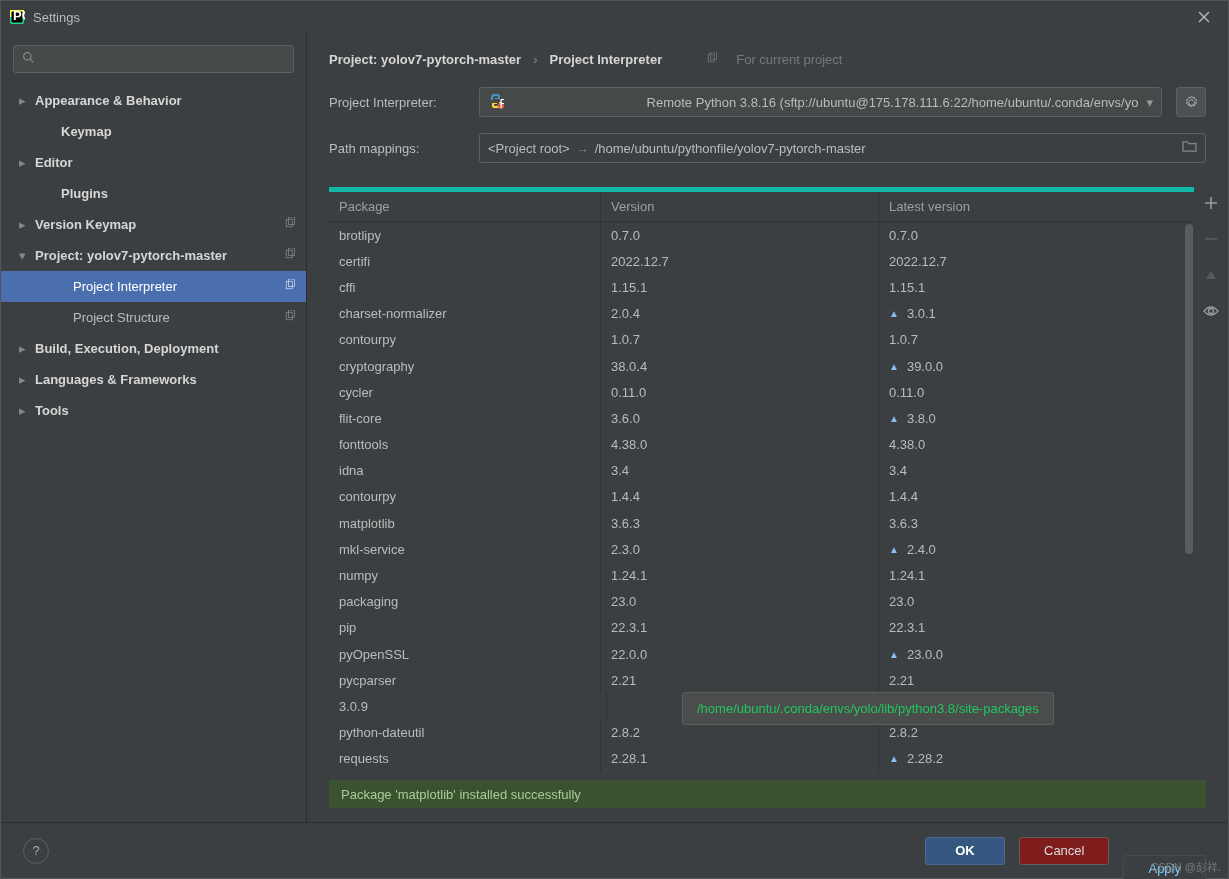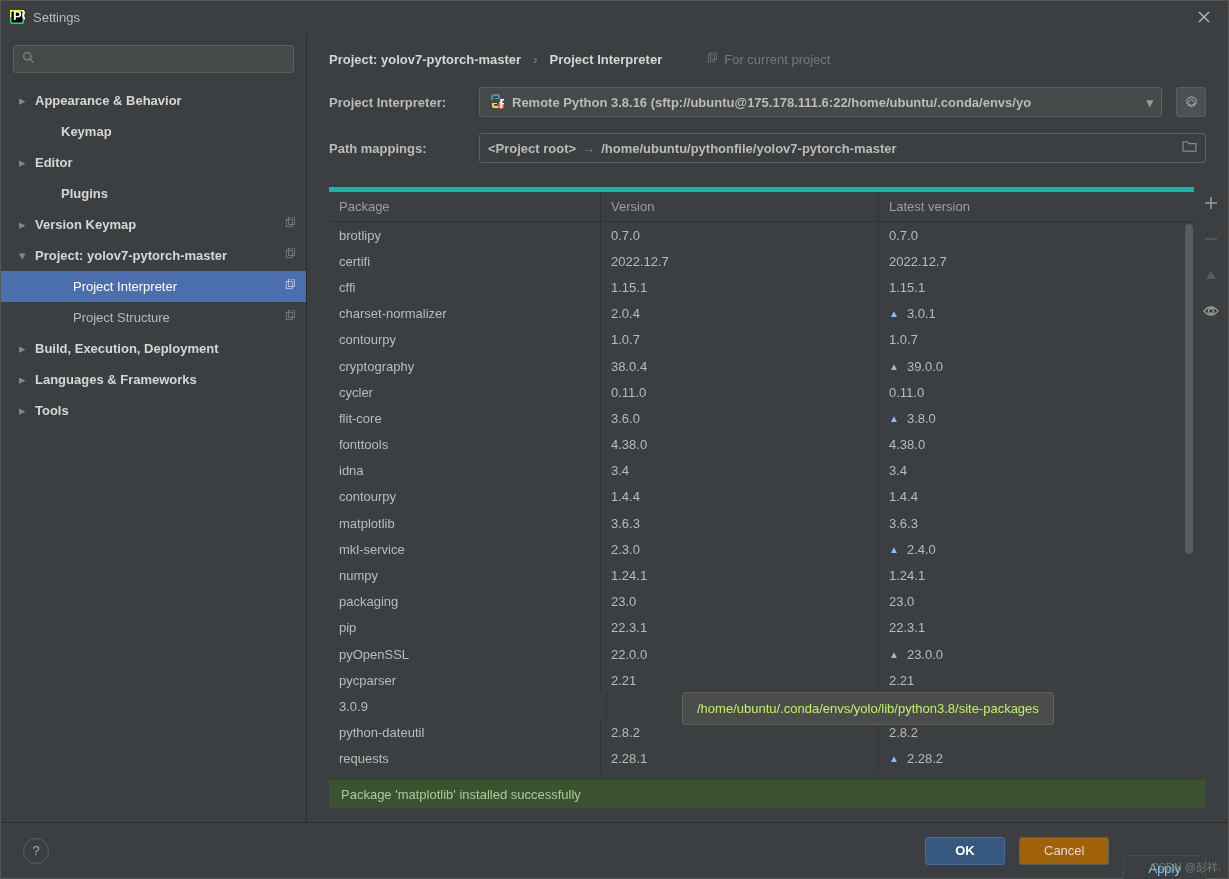--- a/index.html
+++ b/index.html
@@ -139,31 +139,30 @@
       padding: 12px 22px 6px 22px;
       gap: 12px;
       font-size: 15px;
     }
     .bc-part { font-weight: 600; color: #d6d6d6; }
     .bc-sep { color: #888; }
     .bc-project-info {
       color: #787878;
       display: flex;
       align-items: center;
-      gap: 6px;
+      gap: 18px;
       margin-left: 32px;
       font-weight: normal;
       font-size: 14px;
     }
     .form-row {
       display: flex;
       align-items: center;
       padding: 8px 22px;
       gap: 14px;
-      font-weight: bold;
     }
     .form-label {
       width: 136px;
       color: #bbbbbb;
     }
     .combo {
       flex: 1;
       height: 30px;
       background: #45494a;
       border: 1px solid #5e6060;
@@ -171,21 +170,21 @@
       display: flex;
       align-items: center;
       padding: 0 8px;
       color: #bbb;
       gap: 8px;
       min-width: 0;
       overflow: hidden;
       white-space: nowrap;
     }
     .combo .py-icon { flex-shrink: 0; }
-    .combo-text { flex: 1; overflow: hidden; text-overflow: clip; }
+    .combo-text { flex: 1; overflow: hidden; text-overflow: clip; text-align: right; }
     .combo-arrow { color: #9a9a9a; flex-shrink: 0; }
     .gear-btn {
       width: 30px;
       height: 30px;
       background: #4c5052;
       border: 1px solid #5e6060;
       border-radius: 3px;
       display: flex;
       align-items: center;
       justify-content: center;
@@ -311,21 +310,21 @@
     }
     .spacer { flex: 1; }
     .btn {
       height: 28px;
       padding: 0 24px;
       border: 1px solid #5e6060;
       border-radius: 3px;
       display: flex;
       align-items: center;
       justify-content: center;
-      background: #a16207;
+      background: #7f1d1d;
       color: #ddd;
       cursor: pointer;
       min-width: 80px;
     }
     .btn.primary {
       background: #365880;
       border-color: #4a6a94;
       color: #fff;
       font-weight: 600;
     }
@@ -334,21 +333,21 @@
       background: #3c3f41;
       border-color: #4a4a4a;
       margin-top: 36px;
     }
     .tooltip {
       position: absolute;
       background: #4b4d4d;
       border: 1px solid #5e6060;
       border-radius: 3px;
       padding: 8px 14px;
-      color: #bef264;
+      color: #22c55e;
       z-index: 100;
       white-space: nowrap;
     }
     .table-scroll-track {
       position: absolute;
       right: 0;
       top: 0;
       bottom: 0;
       width: 10px;
     }

